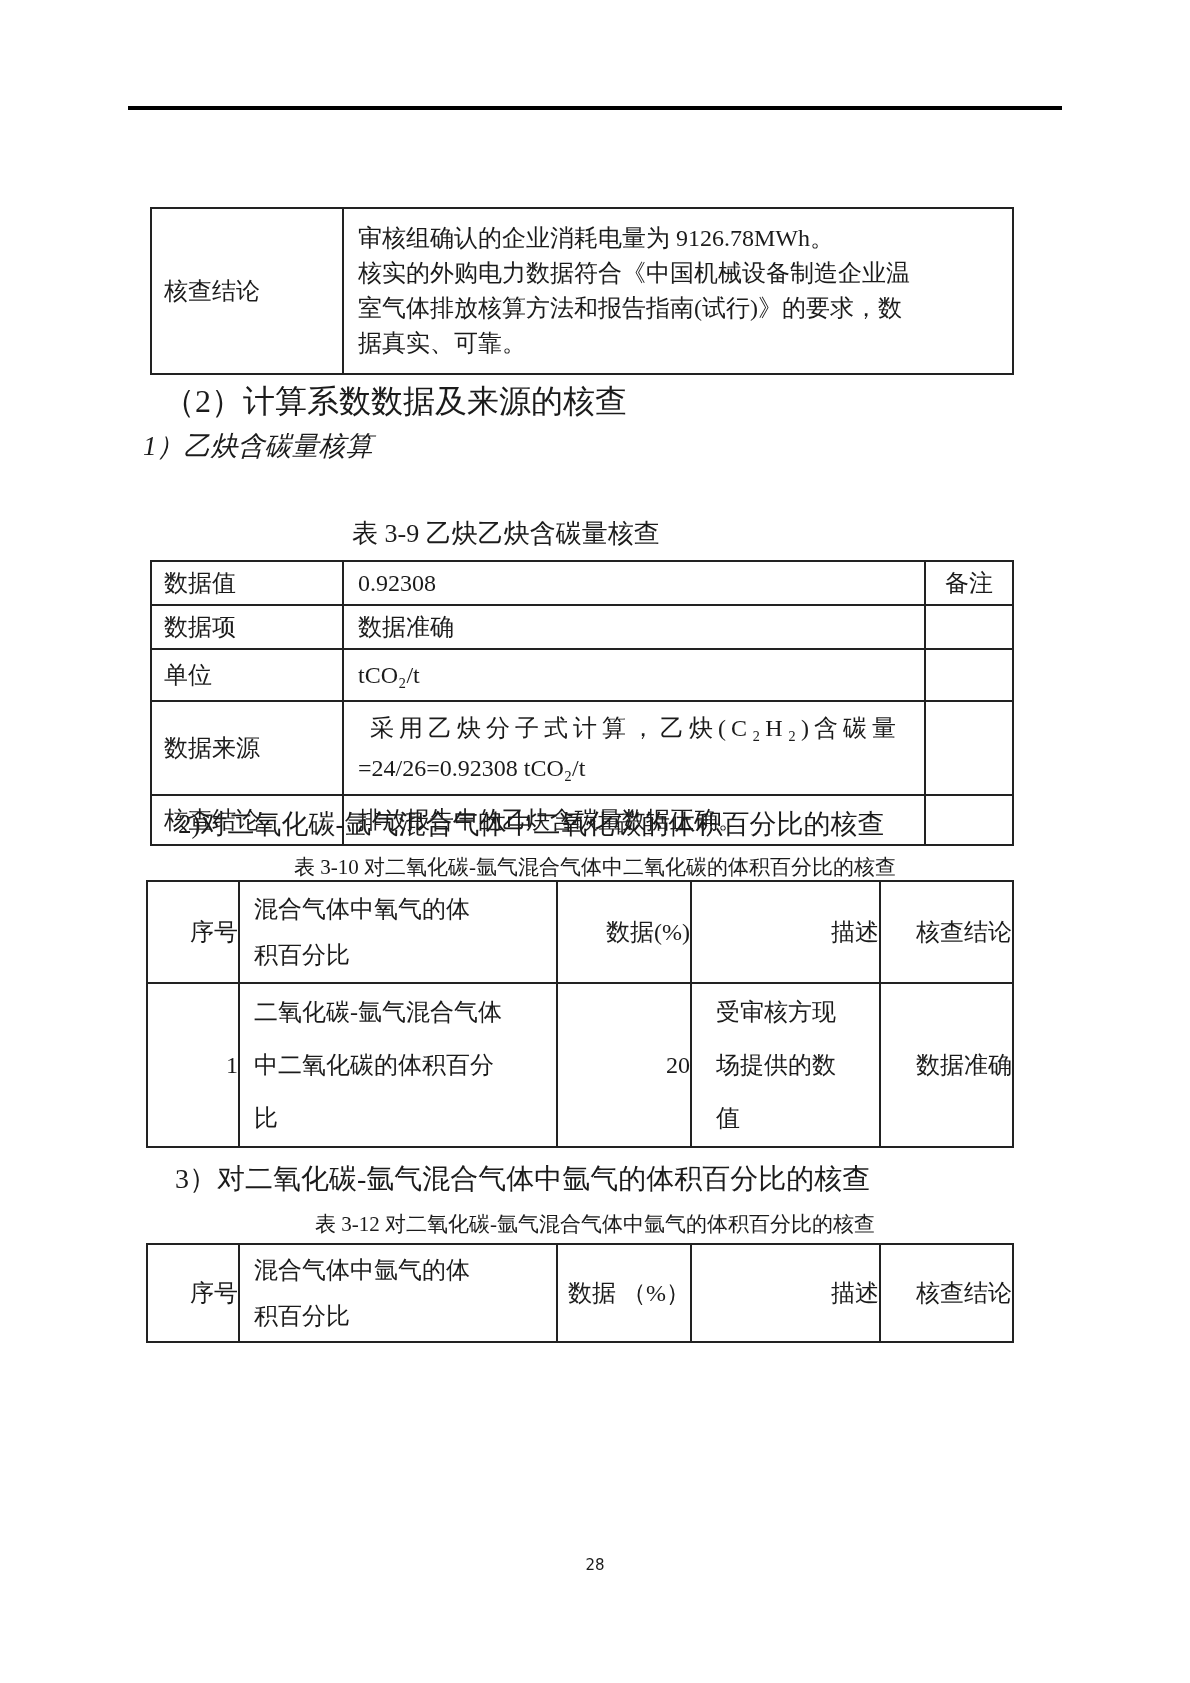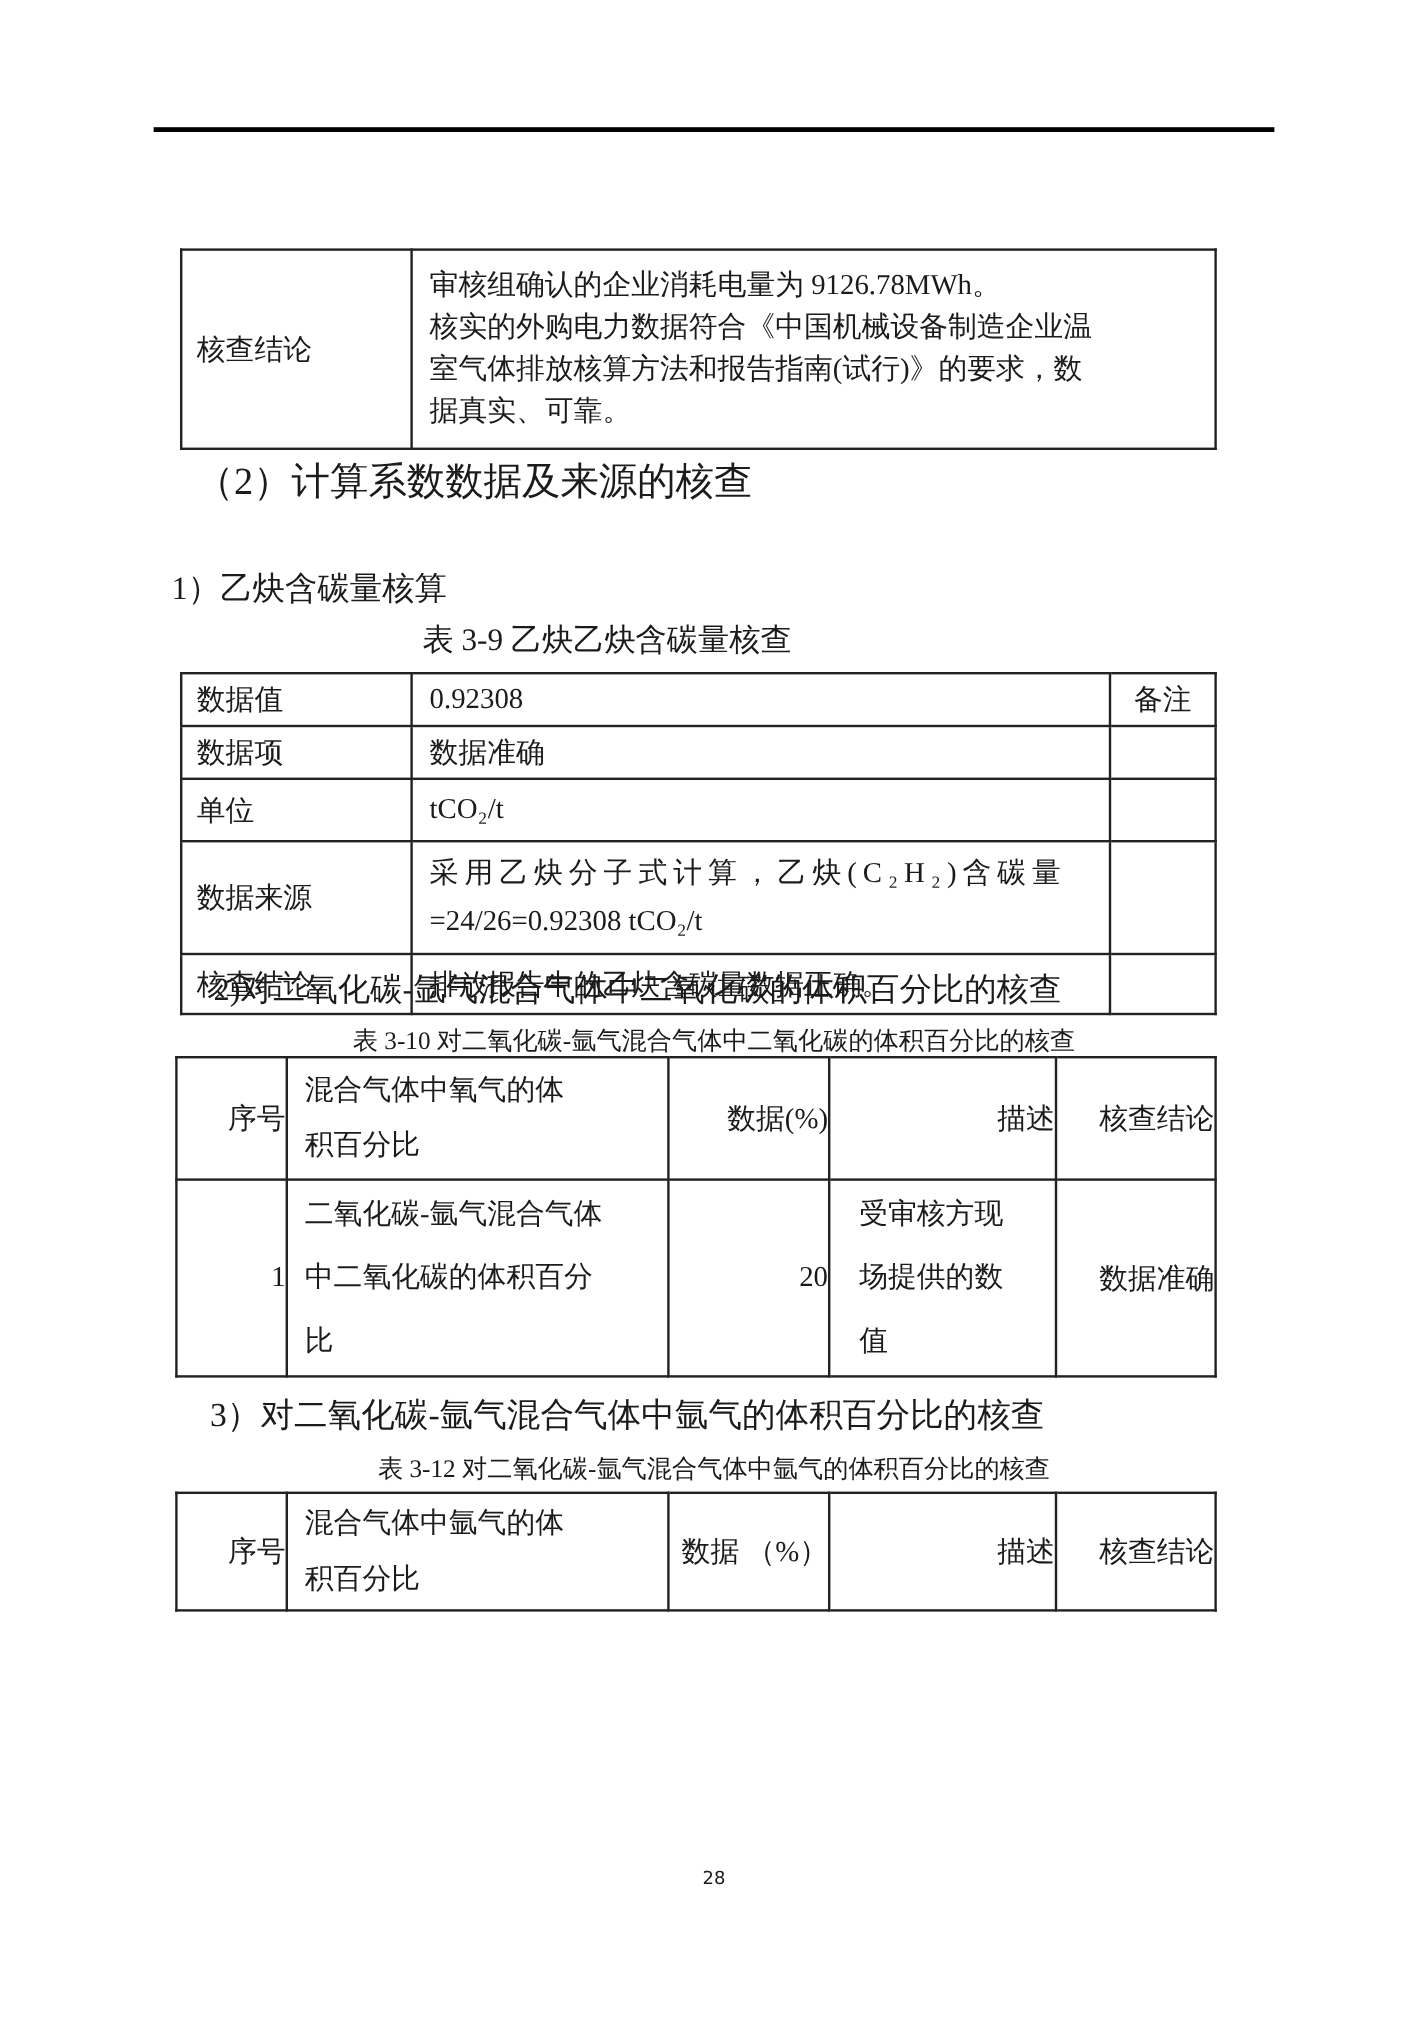--- a/index.html
+++ b/index.html
@@ -19,38 +19,38 @@
   td { border:2px solid #222; vertical-align:middle; font-size:24px; padding:0; }
   .pre { white-space:pre-line; }
 
   
   .tbl-conclusion { position:absolute; left:150px; top:207px; width:864px; }
   .tbl-conclusion .c-label { width:178px; padding-left:12px; }
   .tbl-conclusion .c-text { padding:6px 10px 6px 14px; line-height:35px; height:152px; }
 
   
   .h-calc   { position:absolute; left:163px; top:380px; font-size:32px; }
-  .h-acet   { position:absolute; left:143px; top:472px; font-size:27px; }
+  .h-acet   { position:absolute; left:143px; top:428px; font-size:27px;font-style:italic; }
   .cap-39   { position:absolute; left:352px; top:516px; font-size:26px; }
   .h-co2    { position:absolute; left:178px; top:806px; font-size:27px; }
   .cap-310  { position:absolute; left:0; top:853px; width:1190px; text-align:center; font-size:21px; }
   .h-argon  { position:absolute; left:175px; top:1160px; font-size:28px; }
   .cap-312  { position:absolute; left:0; top:1210px; width:1190px; text-align:center; font-size:21px; }
 
   
   .tbl-39 { position:absolute; left:150px; top:560px; width:864px; }
   .tbl-39 .c-label { width:178px; padding-left:12px; }
   .tbl-39 .c-value { padding-left:14px; }
   .tbl-39 .c-note  { width:86px; text-align:center; }
   .tbl-39 .r1 td { height:42px; }
   .tbl-39 .r2 td { height:42px; }
   .tbl-39 .r3 td { height:50px; }
   .tbl-39 .r4 td { height:92px; }
   .tbl-39 .r5 td { height:48px; }
-  .tbl-39 .src-line1 { display:block; letter-spacing:5px; line-height:40px; }
+  .tbl-39 .src-line1 { display:block; letter-spacing:5px; line-height:40px;margin-left:12px; }
   .tbl-39 .src-line2 { display:block; line-height:40px; }
 
   
   .tbl-mix { position:absolute; left:146px; width:866px; }
   .tbl-310 { top:880px; }
   .tbl-312 { top:1243px; }
   .tbl-mix col.c1 { width:92px; }
   .tbl-mix col.c2 { width:318px; }
   .tbl-mix col.c3 { width:134px; }
   .tbl-mix col.c4 { width:189px; }

